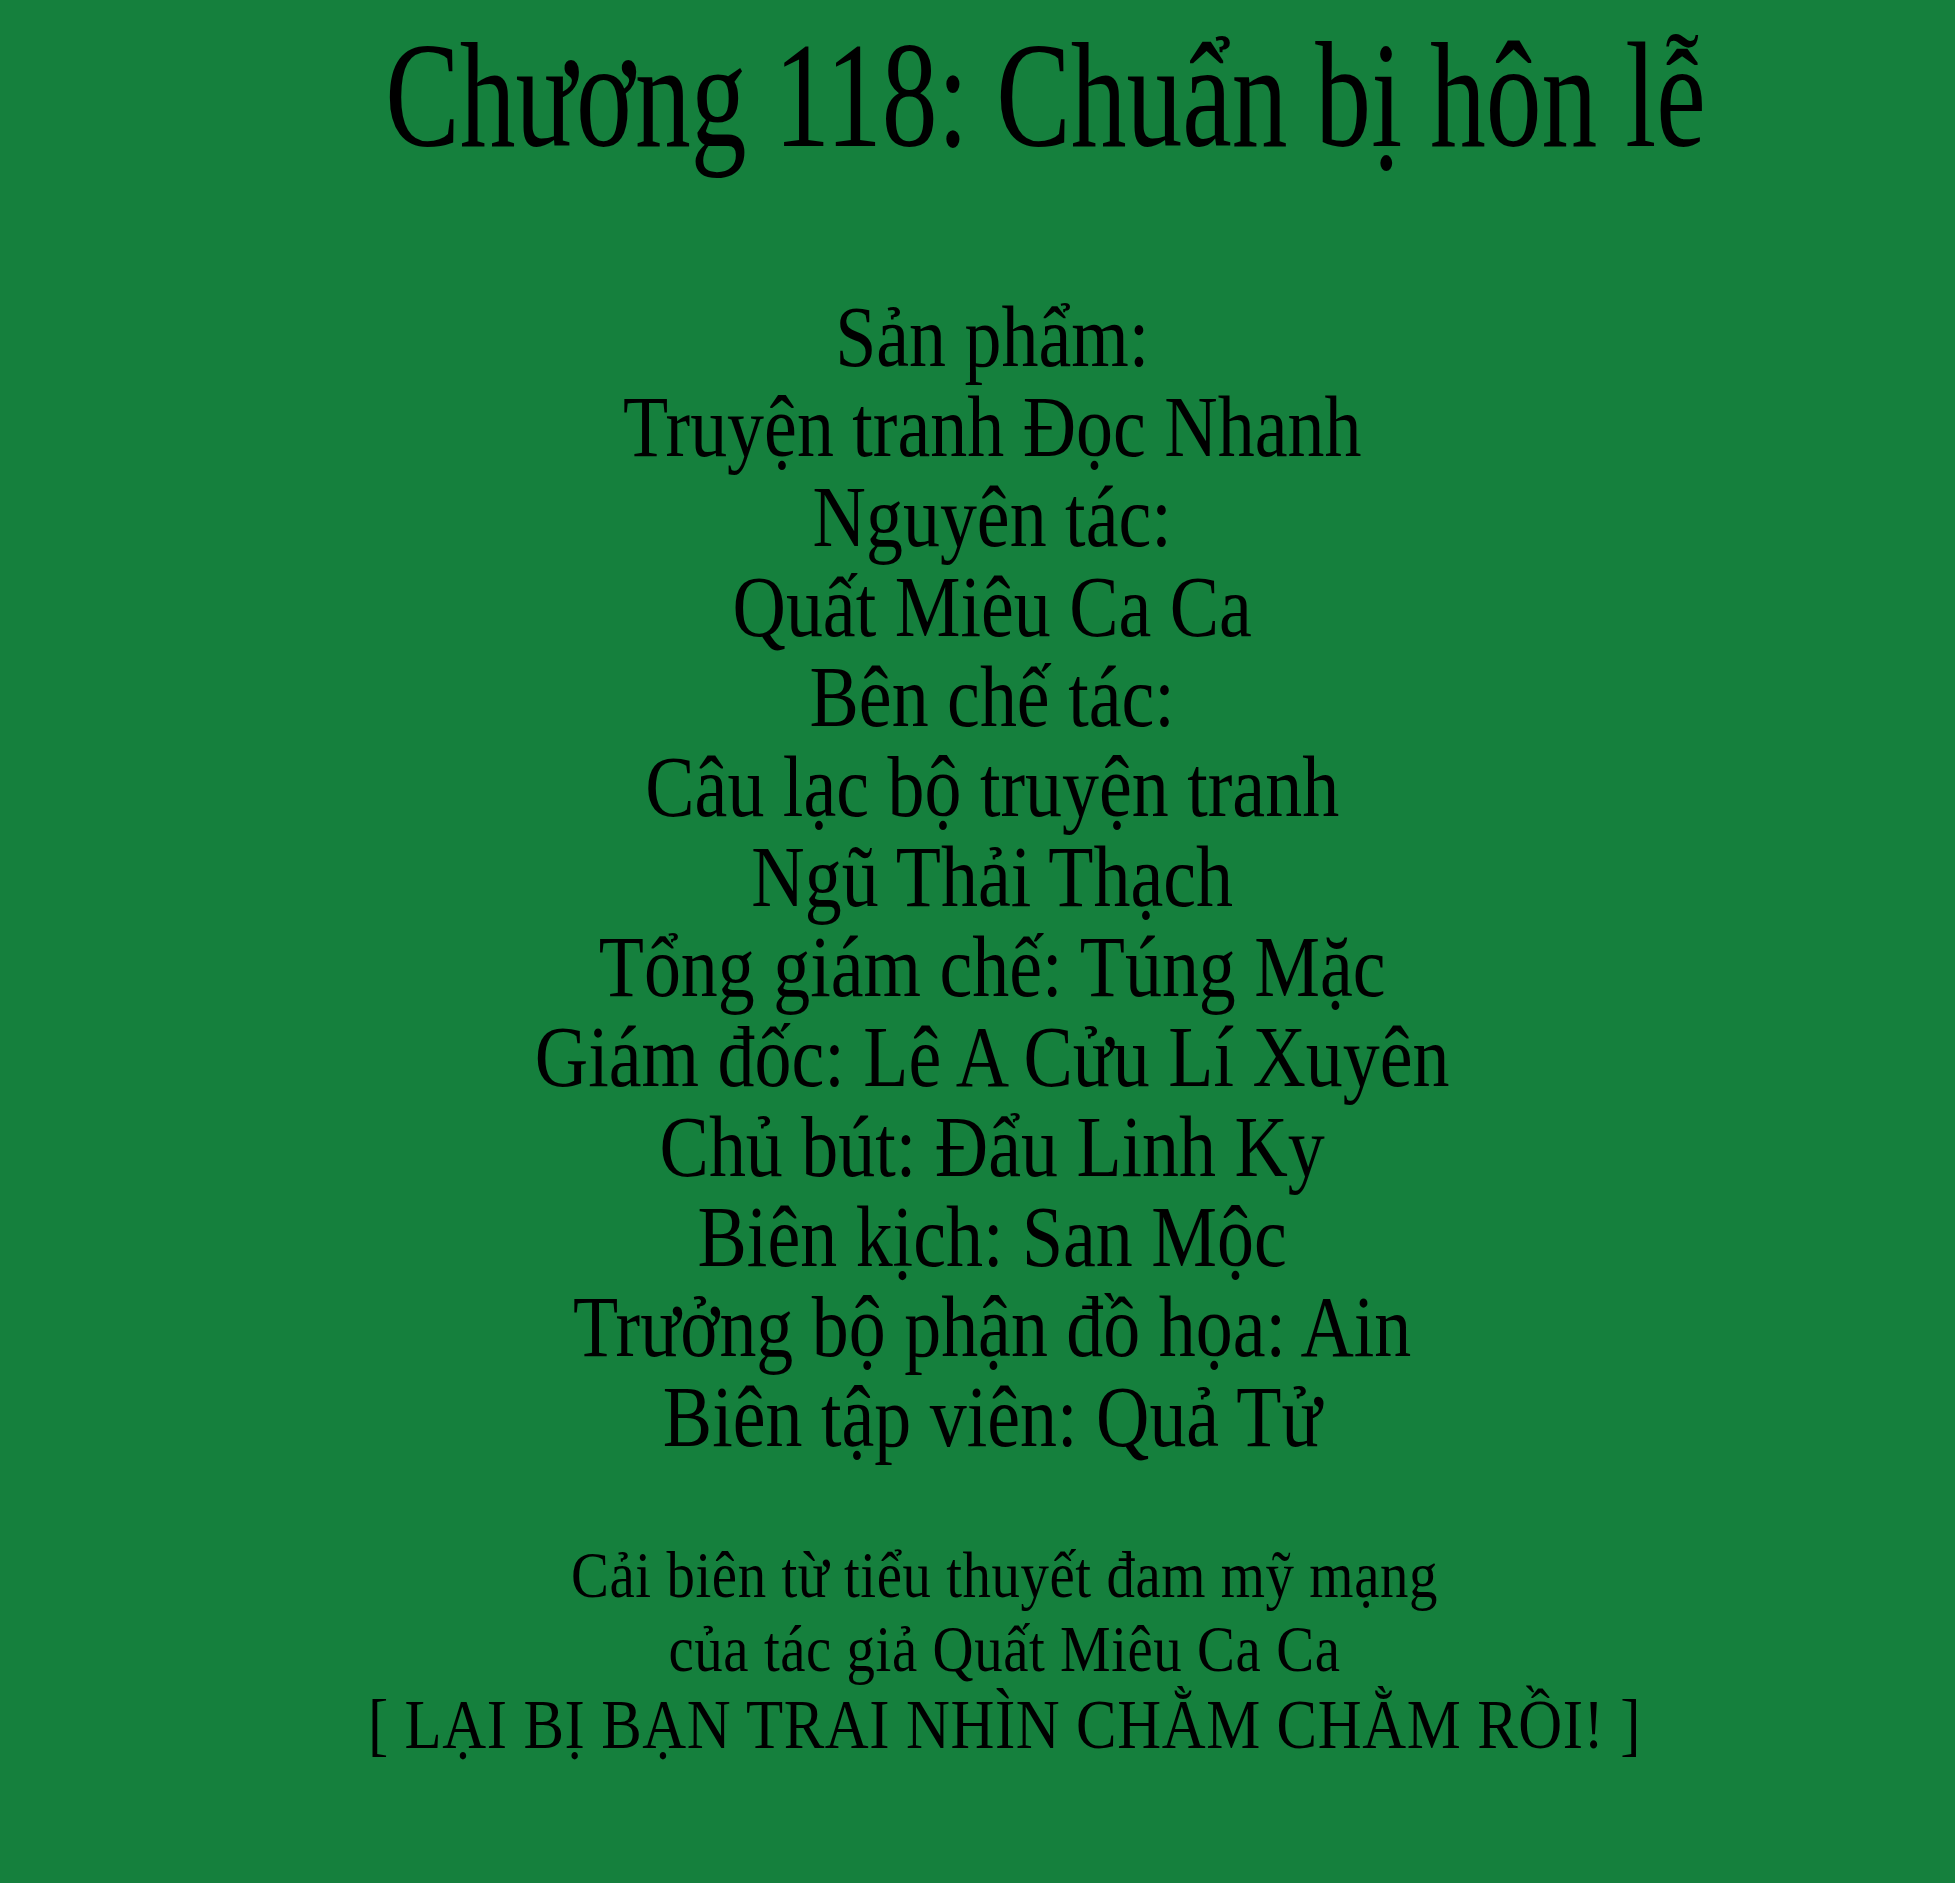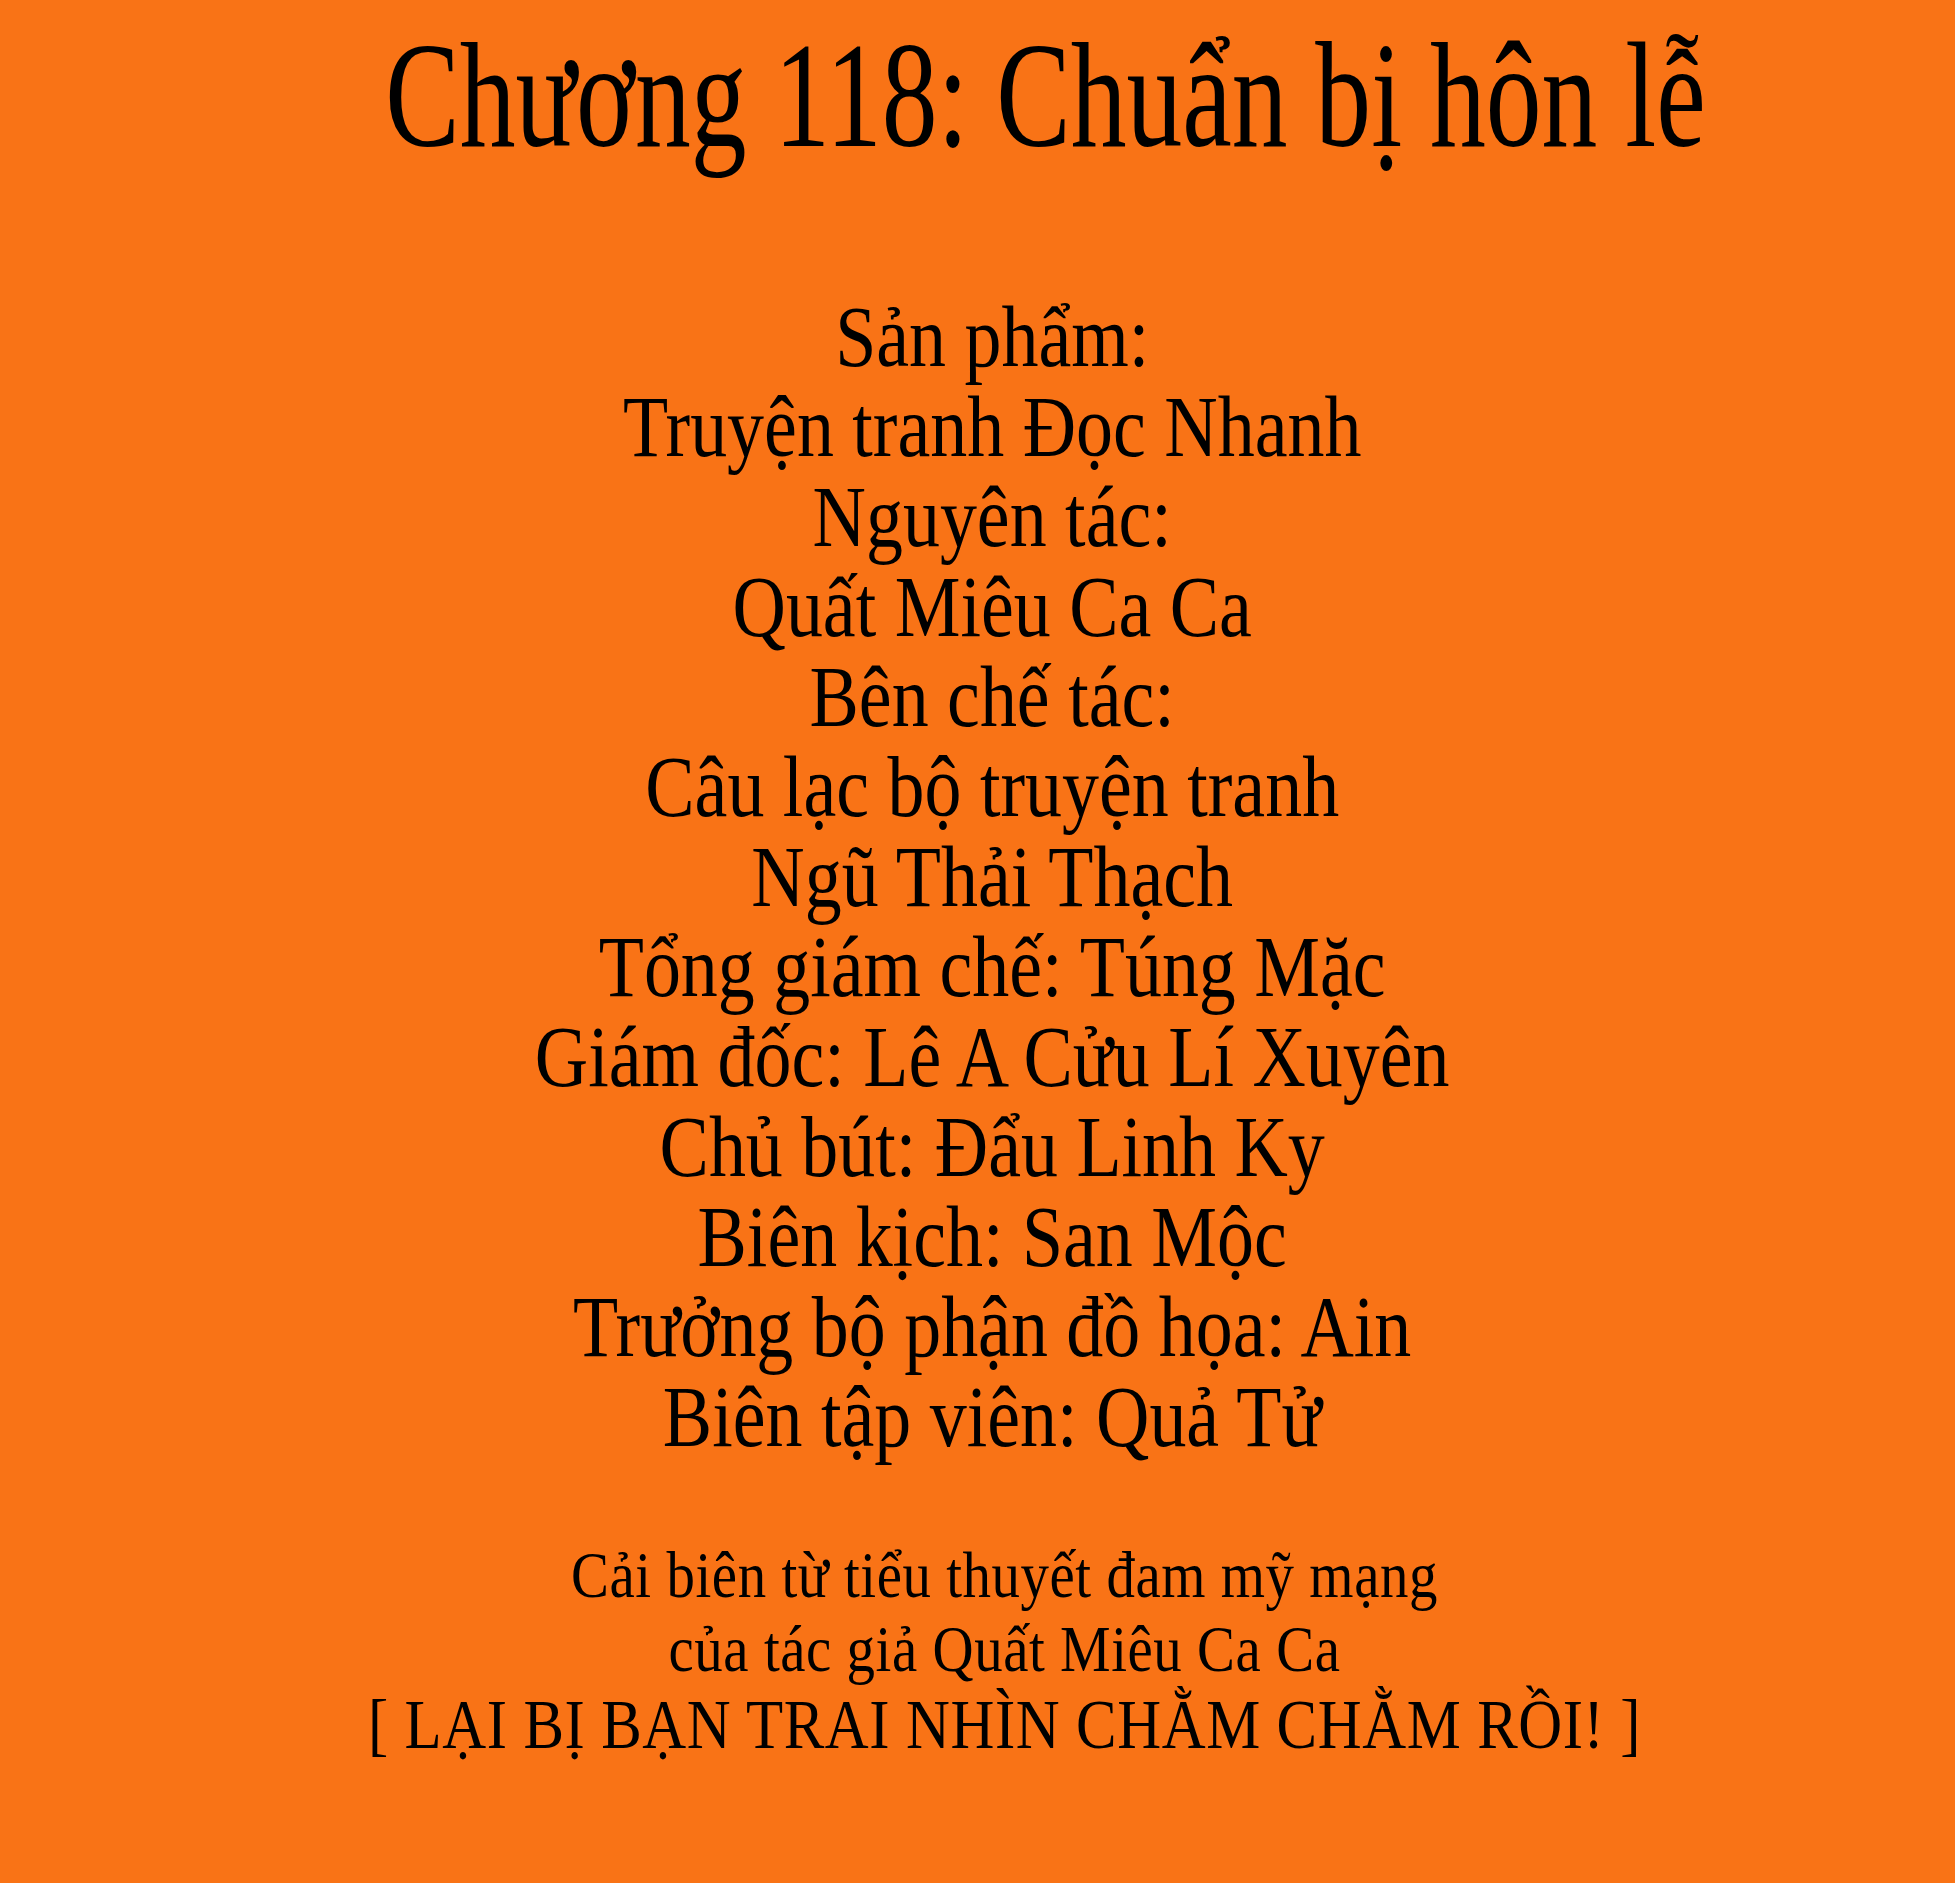--- a/index.html
+++ b/index.html
@@ -11,21 +11,21 @@
     height: 1883px;
     background: #ffffff;
     color: #000000;
     font-family: "Liberation Serif", "DejaVu Serif", serif;
     position: relative;
     overflow: hidden;
   }
   .page {
     position: absolute;
     inset: 0;
-    background: #f97316;
+    background: #15803d;
   }
   
   .title-block {
     position: absolute;
     top: 14.7px;
     left: 0;
     right: 0;
     text-align: center;
     font-size: 136px;
     line-height: 161px;

